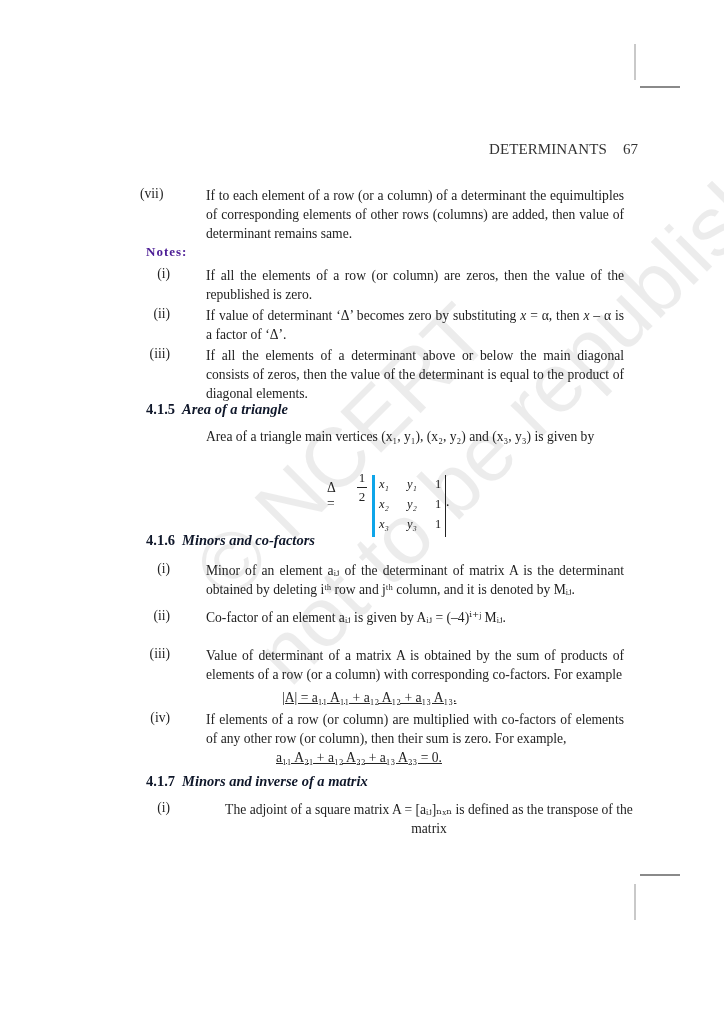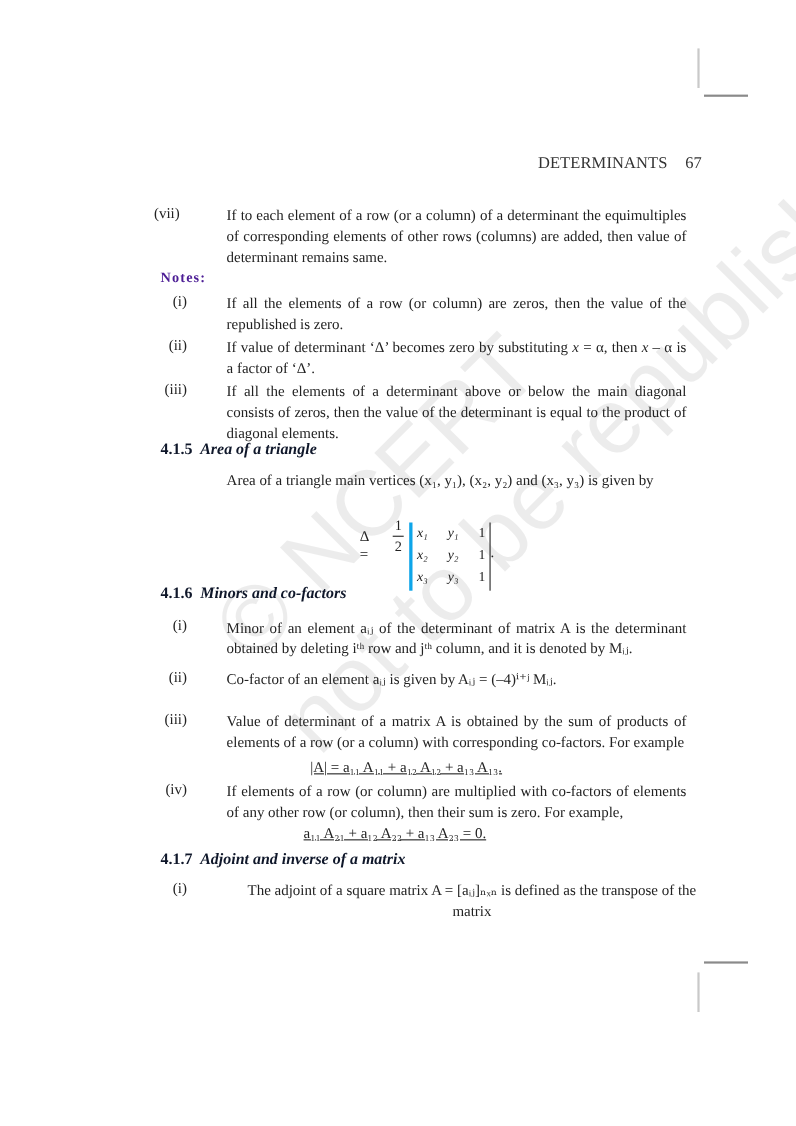--- a/index.html
+++ b/index.html
@@ -128,19 +128,19 @@
 
   <div class="num" style="left:140px; top:646px; width:30px;">(iii)</div>
   <div class="txt" style="left:181px; top:646px; width:418px;">Value of determinant of a matrix A is obtained by the sum of products of elements of a row (or a column) with corresponding co-factors. For example</div>
   <div class="eq" style="left:282px; top:690px;">|A| = a₁₁ A₁₁ + a₁₂ A₁₂ + a₁₃ A₁₃.</div>
 
   <div class="num" style="left:140px; top:710px; width:30px;">(iv)</div>
   <div class="txt" style="left:181px; top:710px; width:418px;">If elements of a row (or column) are multiplied with co-factors of elements of any other row (or column), then their sum is zero. For example,</div>
   <div class="eq" style="left:276px; top:750px;">a₁₁ A₂₁ + a₁₂ A₂₂ + a₁₃ A₂₃ = 0.</div>
 
   <div class="section" style="top:773px;">
-    <span class="sn">4.1.7</span><span class="st">Adjoint and inverse of a matrix</span>
+    <span class="sn">4.1.7</span><span class="st">Minors and inverse of a matrix</span>
   </div>
 
   <div class="num" style="left:140px; top:800px; width:30px;">(i)</div>
   <div class="txt" style="left:195px; top:800px; width:418px; text-align:center;">The adjoint of a square matrix A = [aᵢⱼ]ₙₓₙ is defined as the transpose of the matrix</div>
 
 </div>
 
 </body></html>

